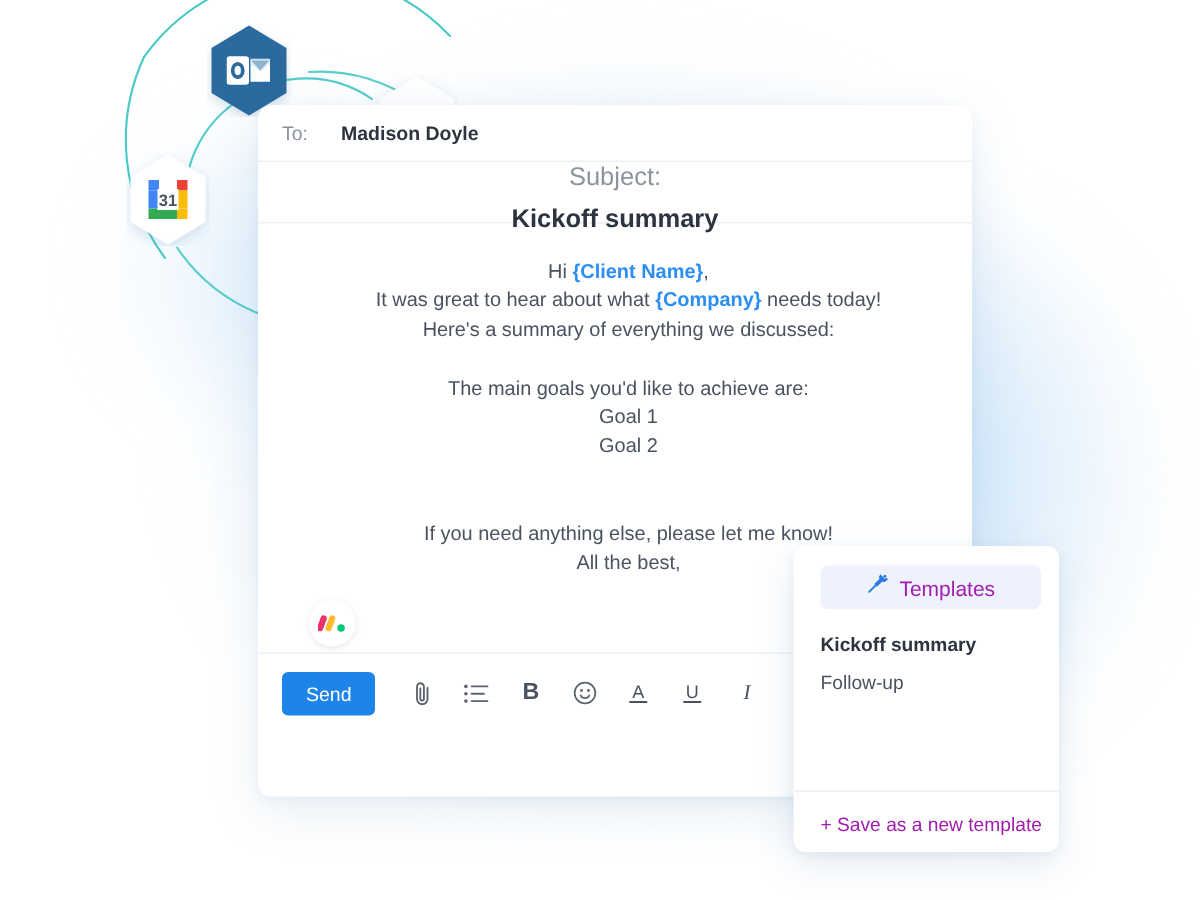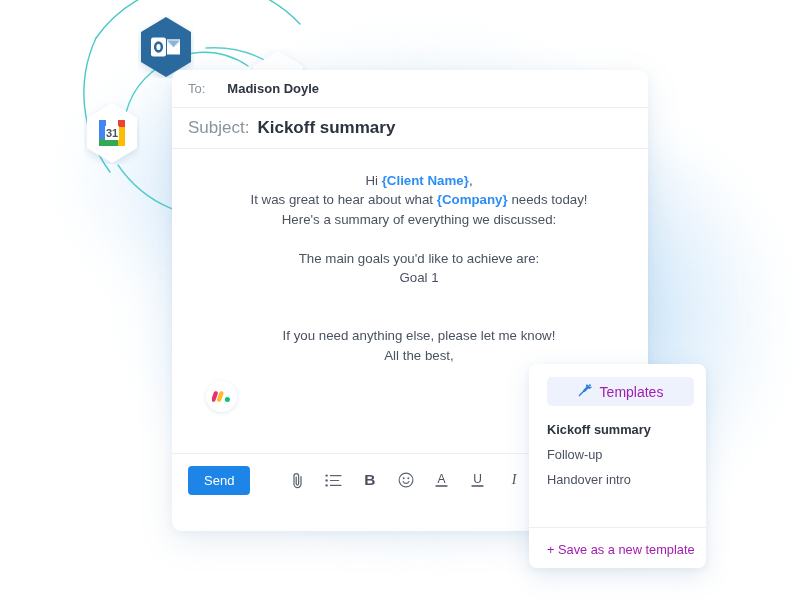--- a/index.html
+++ b/index.html
@@ -117,20 +117,21 @@
     color: #2d3440;
   }
 
   .row-subject {
     height: 40px;
     display: flex;
     align-items: center;
     padding: 0 16px;
     border-bottom: 1px solid #edeff2;
     gap: 8px;
+    flex-direction: column;
   }
   .lbl-subject {
     font-size: 17px;
     color: #8b939e;
   }
   .val-subject {
     font-size: 17px;
     font-weight: bold;
     color: #2d3440;
   }
@@ -179,22 +180,21 @@
     color: #8b939e;
     line-height: 16px;
   }
 
   .toolbar {
     height: 52px;
     border-top: 1px solid #edeff2;
     display: flex;
     align-items: center;
     padding: 0 16px;
-    gap: 16px;
-    margin-top: 18px;
+    gap: 0;
   }
   .send-btn {
     background: #1e85e8;
     color: #ffffff;
     font-size: 13px;
     border: none;
     border-radius: 4px;
     padding: 7px 16px;
     cursor: pointer;
     font-family: "Liberation Sans", sans-serif;
@@ -370,20 +370,21 @@
     <span class="val-subject">Kickoff summary</span>
   </div>
 
   <div class="body-area">
     <div class="body-line"><span>Hi </span><span class="ph">{Client Name}</span><span>,</span></div>
     <div class="body-line"><span>It was great to hear about what </span><span class="ph">{Company}</span><span> needs today!</span></div>
     <div class="body-line">Here's a summary of everything we discussed:</div>
     <div class="body-line spacer"></div>
     <div class="body-line">The main goals you'd like to achieve are:</div>
     <div class="body-line">Goal 1</div>
+    <div class="body-line">Goal 2</div>
     <div class="body-line spacer"></div>
     <div class="body-line spacer"></div>
     <div class="body-line">If you need anything else, please let me know!</div>
     <div class="body-line">All the best,</div>
 
     <div class="signature">
       <span class="sig-avatar">
         <svg width="19" height="15" viewBox="0 0 19 15">
           <rect x="0.5" y="2" width="4.2" height="11" rx="2.1" fill="#e8336d" transform="rotate(20 2.6 7.5)"></rect>
           <rect x="6.2" y="2" width="4.2" height="11" rx="2.1" fill="#fdbb2d" transform="rotate(20 8.3 7.5)"></rect>
@@ -461,19 +462,18 @@
         <circle cx="11.9" cy="2.2" r="1" fill="#2b7ce0"></circle>
         <circle cx="12.9" cy="4.2" r="0.8" fill="#2b7ce0"></circle>
       </svg>
     </span>
     <span class="tpl-header-label">Templates</span>
   </div>
 
   <div class="tpl-list">
     <div class="tpl-item active">Kickoff summary</div>
     <div class="tpl-item">Follow-up</div>
-    <div class="tpl-item">Handover intro</div>
   </div>
 
   <div class="tpl-divider"></div>
 
   <div class="tpl-save">+ Save as a new template</div>
 </div>
 
 </body></html>

